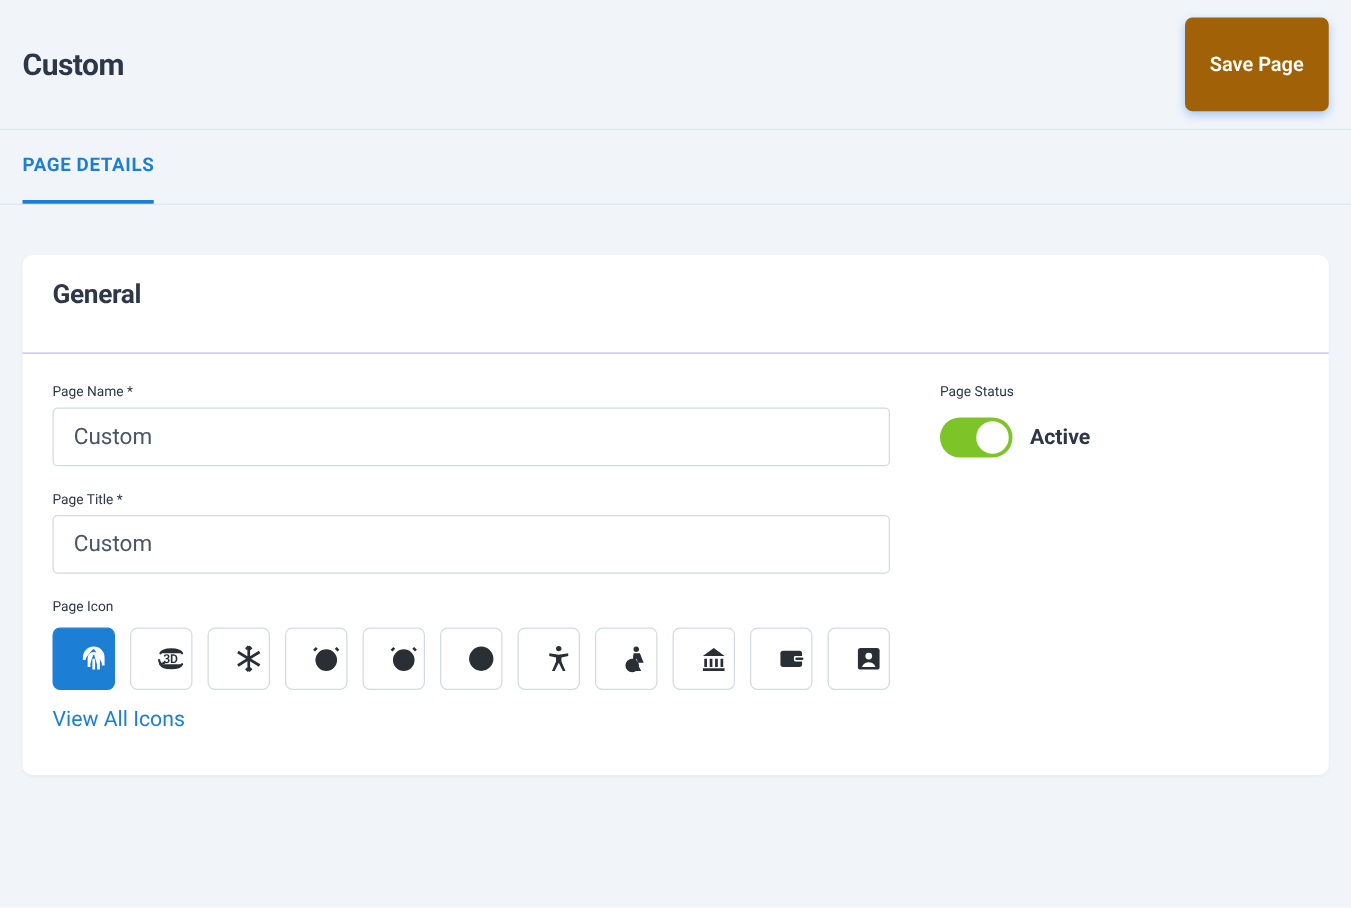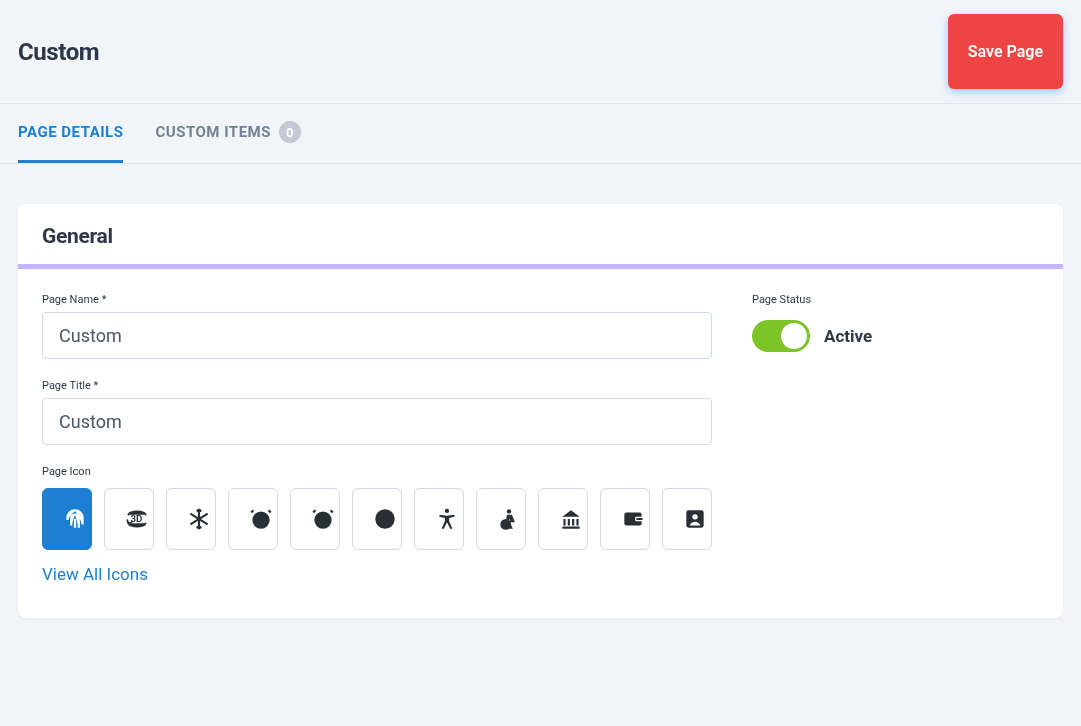--- a/index.html
+++ b/index.html
@@ -12,21 +12,21 @@
     padding: 14px 18px;
     border-bottom: 1px solid #e0e6ed;
   }
   .header-title {
     font-size: 24px;
     font-weight: 700;
     color: #2d3748;
     letter-spacing: -0.4px;
   }
   .save-btn {
-    background: #ef4444;
+    background: #a16207;
     color: #fff;
     border: none;
     border-radius: 6px;
     padding: 28px 20px;
     font-size: 16px;
     font-weight: 600;
     cursor: pointer;
     box-shadow: 0 3px 8px rgba(13,110,253,0.35);
   }
 
@@ -68,22 +68,22 @@
     justify-content: center;
   }
 
   .content { padding: 40px 18px 18px; }
   .card {
     background: #fff;
     border-radius: 8px;
     box-shadow: 0 1px 3px rgba(0,0,0,0.04);
   }
   .card-header {
-    padding: 20px 24px 16px;
-    border-bottom: 5px solid #c4b5fd;
+    padding: 20px 24px 34px;
+    border-bottom: 1px solid #c4b5fd;
   }
   .card-header h2 {
     font-size: 21px;
     font-weight: 700;
     color: #2d3748;
     letter-spacing: -0.3px;
   }
   .card-body {
     padding: 24px;
     display: flex;
@@ -153,21 +153,21 @@
     color: #2d3748;
   }
 
   .icon-grid {
     display: flex;
     gap: 12px;
     margin-top: 10px;
   }
   .icon-tile {
     width: 50px;
-    height: 62px;
+    height: 50px;
     border: 1px solid #d3dae3;
     border-radius: 6px;
     display: flex;
     align-items: center;
     justify-content: center;
     background: #fff;
     cursor: pointer;
     padding-left: 16px;
   }
   .icon-tile.selected {
@@ -190,24 +190,20 @@
 <body>
 
 <div class="header">
   <div class="header-title">Custom</div>
   <button class="save-btn">Save Page</button>
 </div>
 
 <div class="tabs">
   <div class="tab active">
     <span>PAGE DETAILS</span>
-  </div>
-  <div class="tab">
-    <span>CUSTOM ITEMS</span>
-    <span class="tab-badge">0</span>
   </div>
 </div>
 
 <div class="content">
   <div class="card">
     <div class="card-header">
       <h2>General</h2>
     </div>
     <div class="card-body">
       <div class="col-left">

